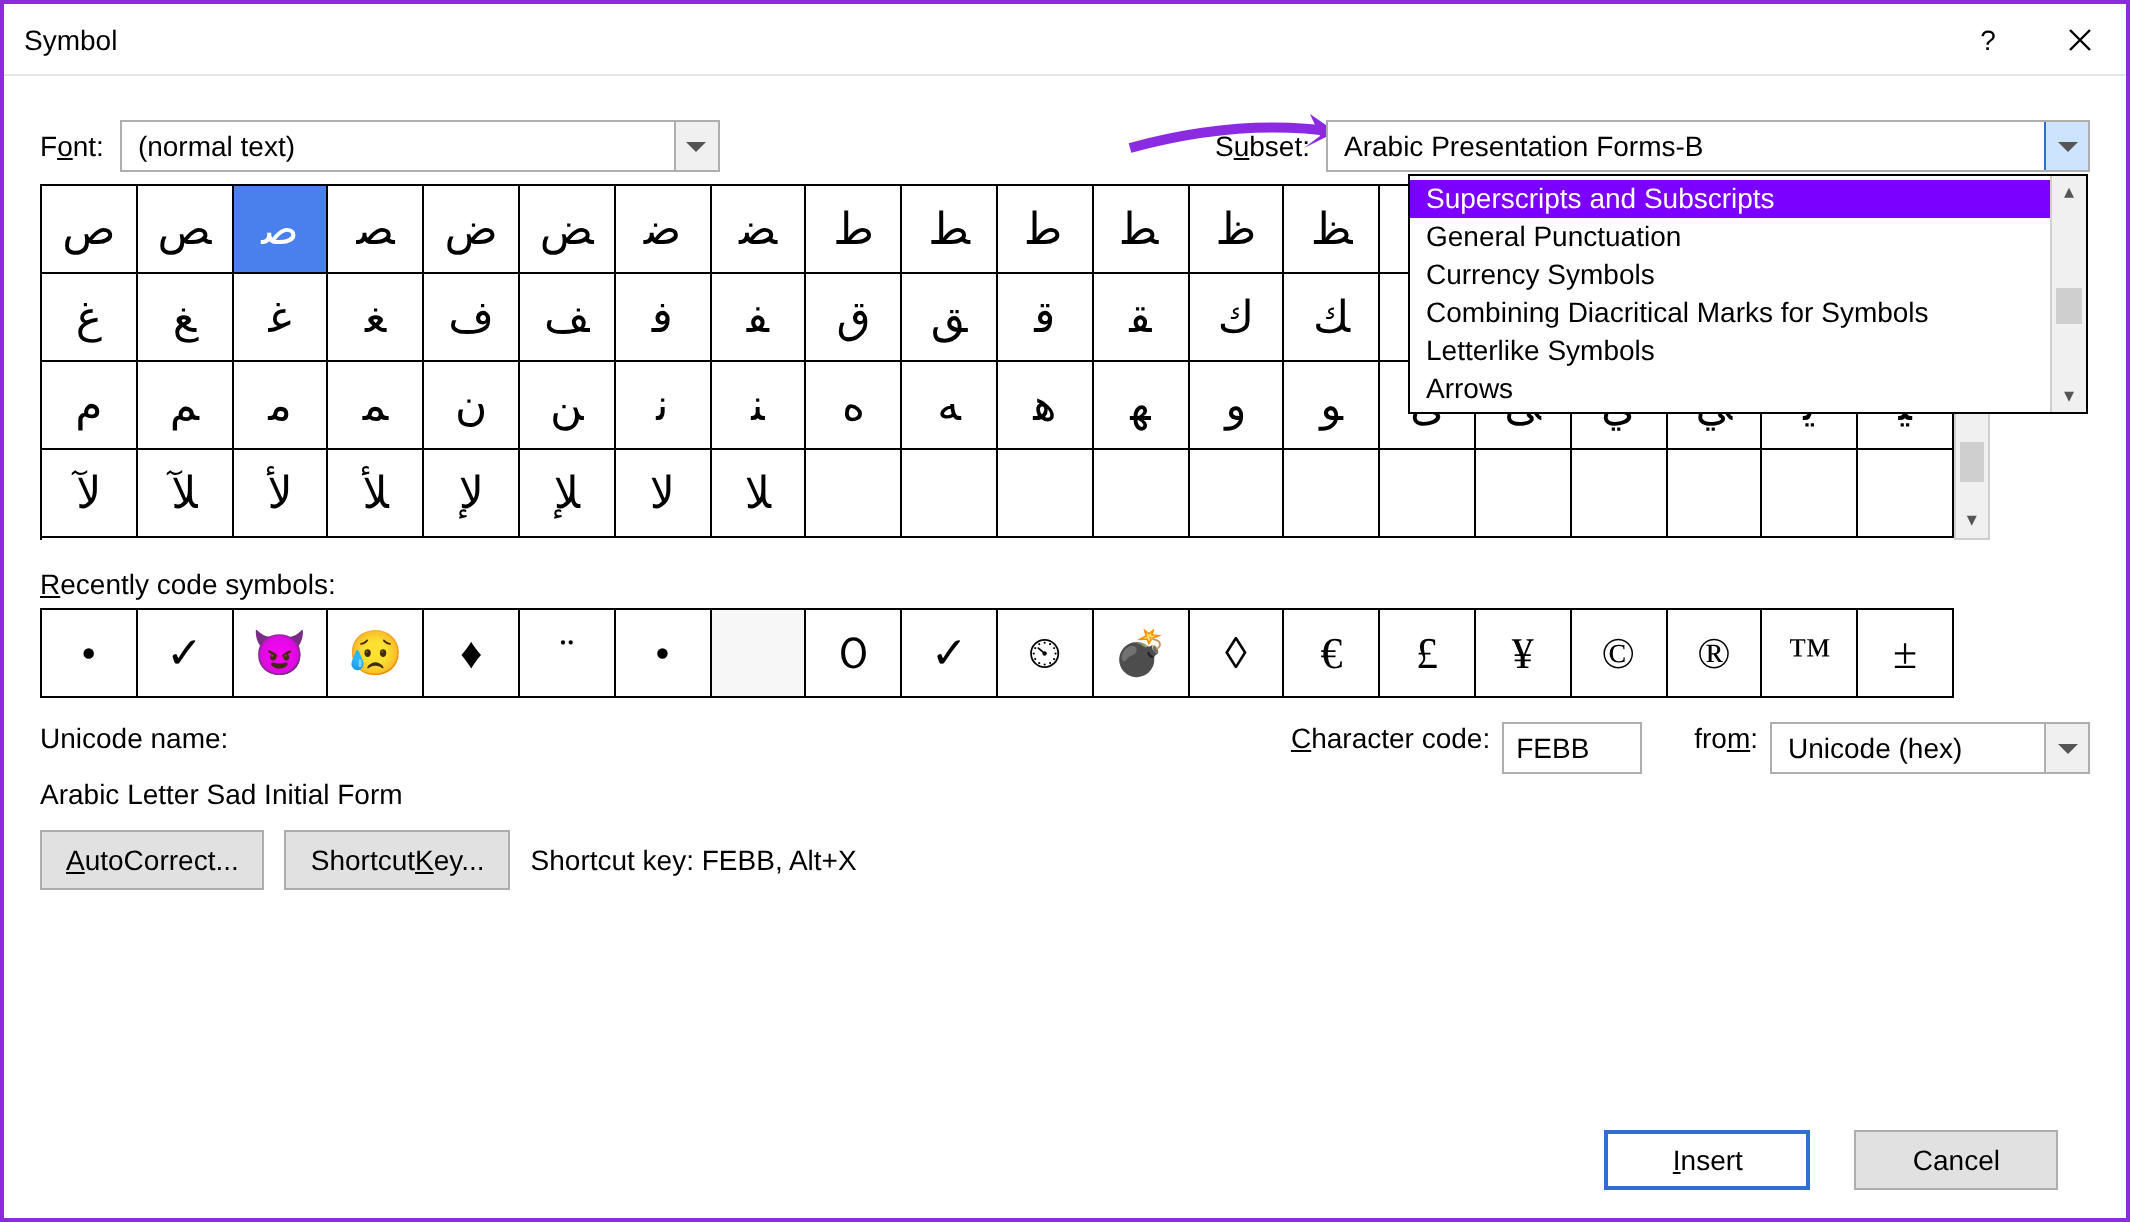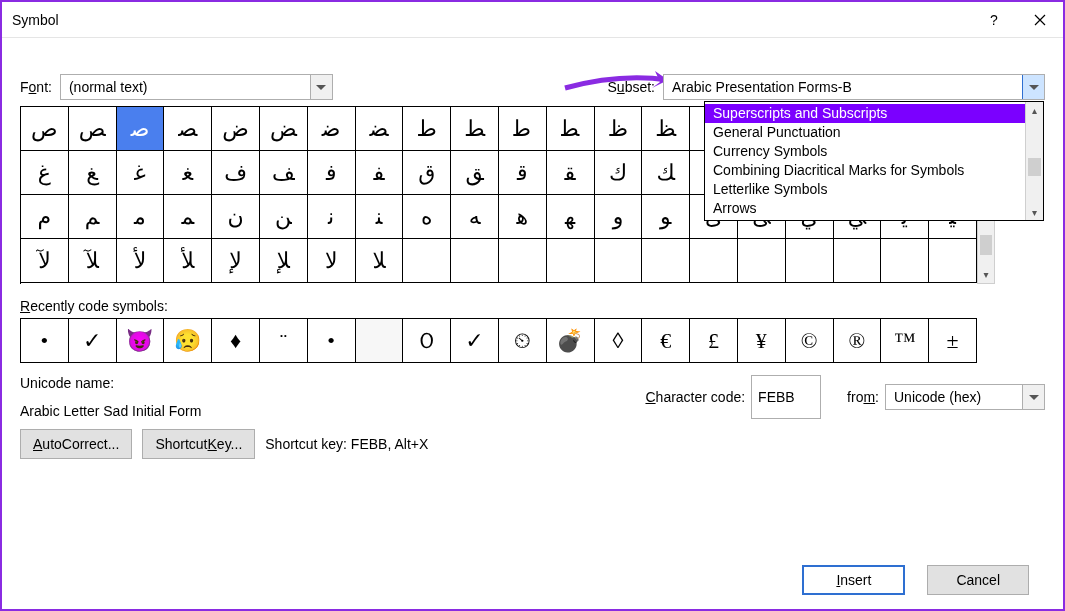--- a/index.html
+++ b/index.html
@@ -46,21 +46,21 @@
     margin-bottom: -1px;
     background: #fff;
     cursor: default;
   }
   .tab.active {
     border-color: #c0c0c0;
     border-bottom: 1px solid #fff;
   }
   .row {
     display: flex; align-items: center; gap: 8px;
-    margin-top: 28px;
+    margin-top: 14px;
     position: relative;
   }
   .underline-key { text-decoration: underline; }
   .combo {
     display: flex; align-items: center;
     border: 1px solid #aeaeae;
     height: 26px;
     background: #fff;
     position: relative;
   }
@@ -113,23 +113,23 @@
     border-left: 1px solid #000;
     border-top: 1px solid #000;
     width: fit-content;
   }
   .recent-row .cell { border-right-color:#000; border-bottom-color:#000; }
   .recent-row .blank { background:#f7f7f7; }
   .info-row {
     display: flex; align-items: flex-start; margin-top: 12px; gap: 20px;
   }
   .info-left { flex: 1; }
-  .char-code-row { display:flex; align-items:center; gap:6px; }
+  .char-code-row { display:flex; align-items:flex-start; gap:6px; }
   .textfield {
-    border: 1px solid #aeaeae; height: 44px; padding: 0 6px;
+    border: 1px solid #aeaeae; height: 26px; padding: 0 6px;
     display:flex; align-items:center; background:#fff;
   }
   .btn {
     height: 30px; padding: 0 12px;
     border: 1px solid #adadad; background: #e1e1e1;
     display:inline-flex; align-items:center; justify-content:center;
     margin-right: 10px; font-family:inherit; font-size:14px;
   }
   .btn.primary { background:#fff; border:2px solid #2e6fd1; padding: 0 32px; }
   .button-row {
@@ -172,21 +172,21 @@
       <svg width="12" height="12" viewBox="0 0 12 12">
           <path d="M1 1 L11 11 M11 1 L1 11" stroke="#000" stroke-width="1.2"></path>
         </svg>
     </div>
   </div>
 
   <div class="content">
 
     <div class="row">
       <span><span>F</span><span class="underline-key">o</span><span>nt:</span></span>
-      <div class="combo" style="width:273px">
+      <div class="combo" style="width:300px">
         <span class="val">(normal text)</span>
         <span class="drop">
             <span class="chev"></span>
           </span>
       </div>
 
       <svg class="arrow-annotation" viewBox="0 0 120 30">
         <path d="M5 20 Q 60 5 108 12" stroke="#8a2be2" stroke-width="5" fill="none"></path>
         <path d="M108 12 L95 3 L100 14 L92 20 Z" fill="#8a2be2"></path>
       </svg>

